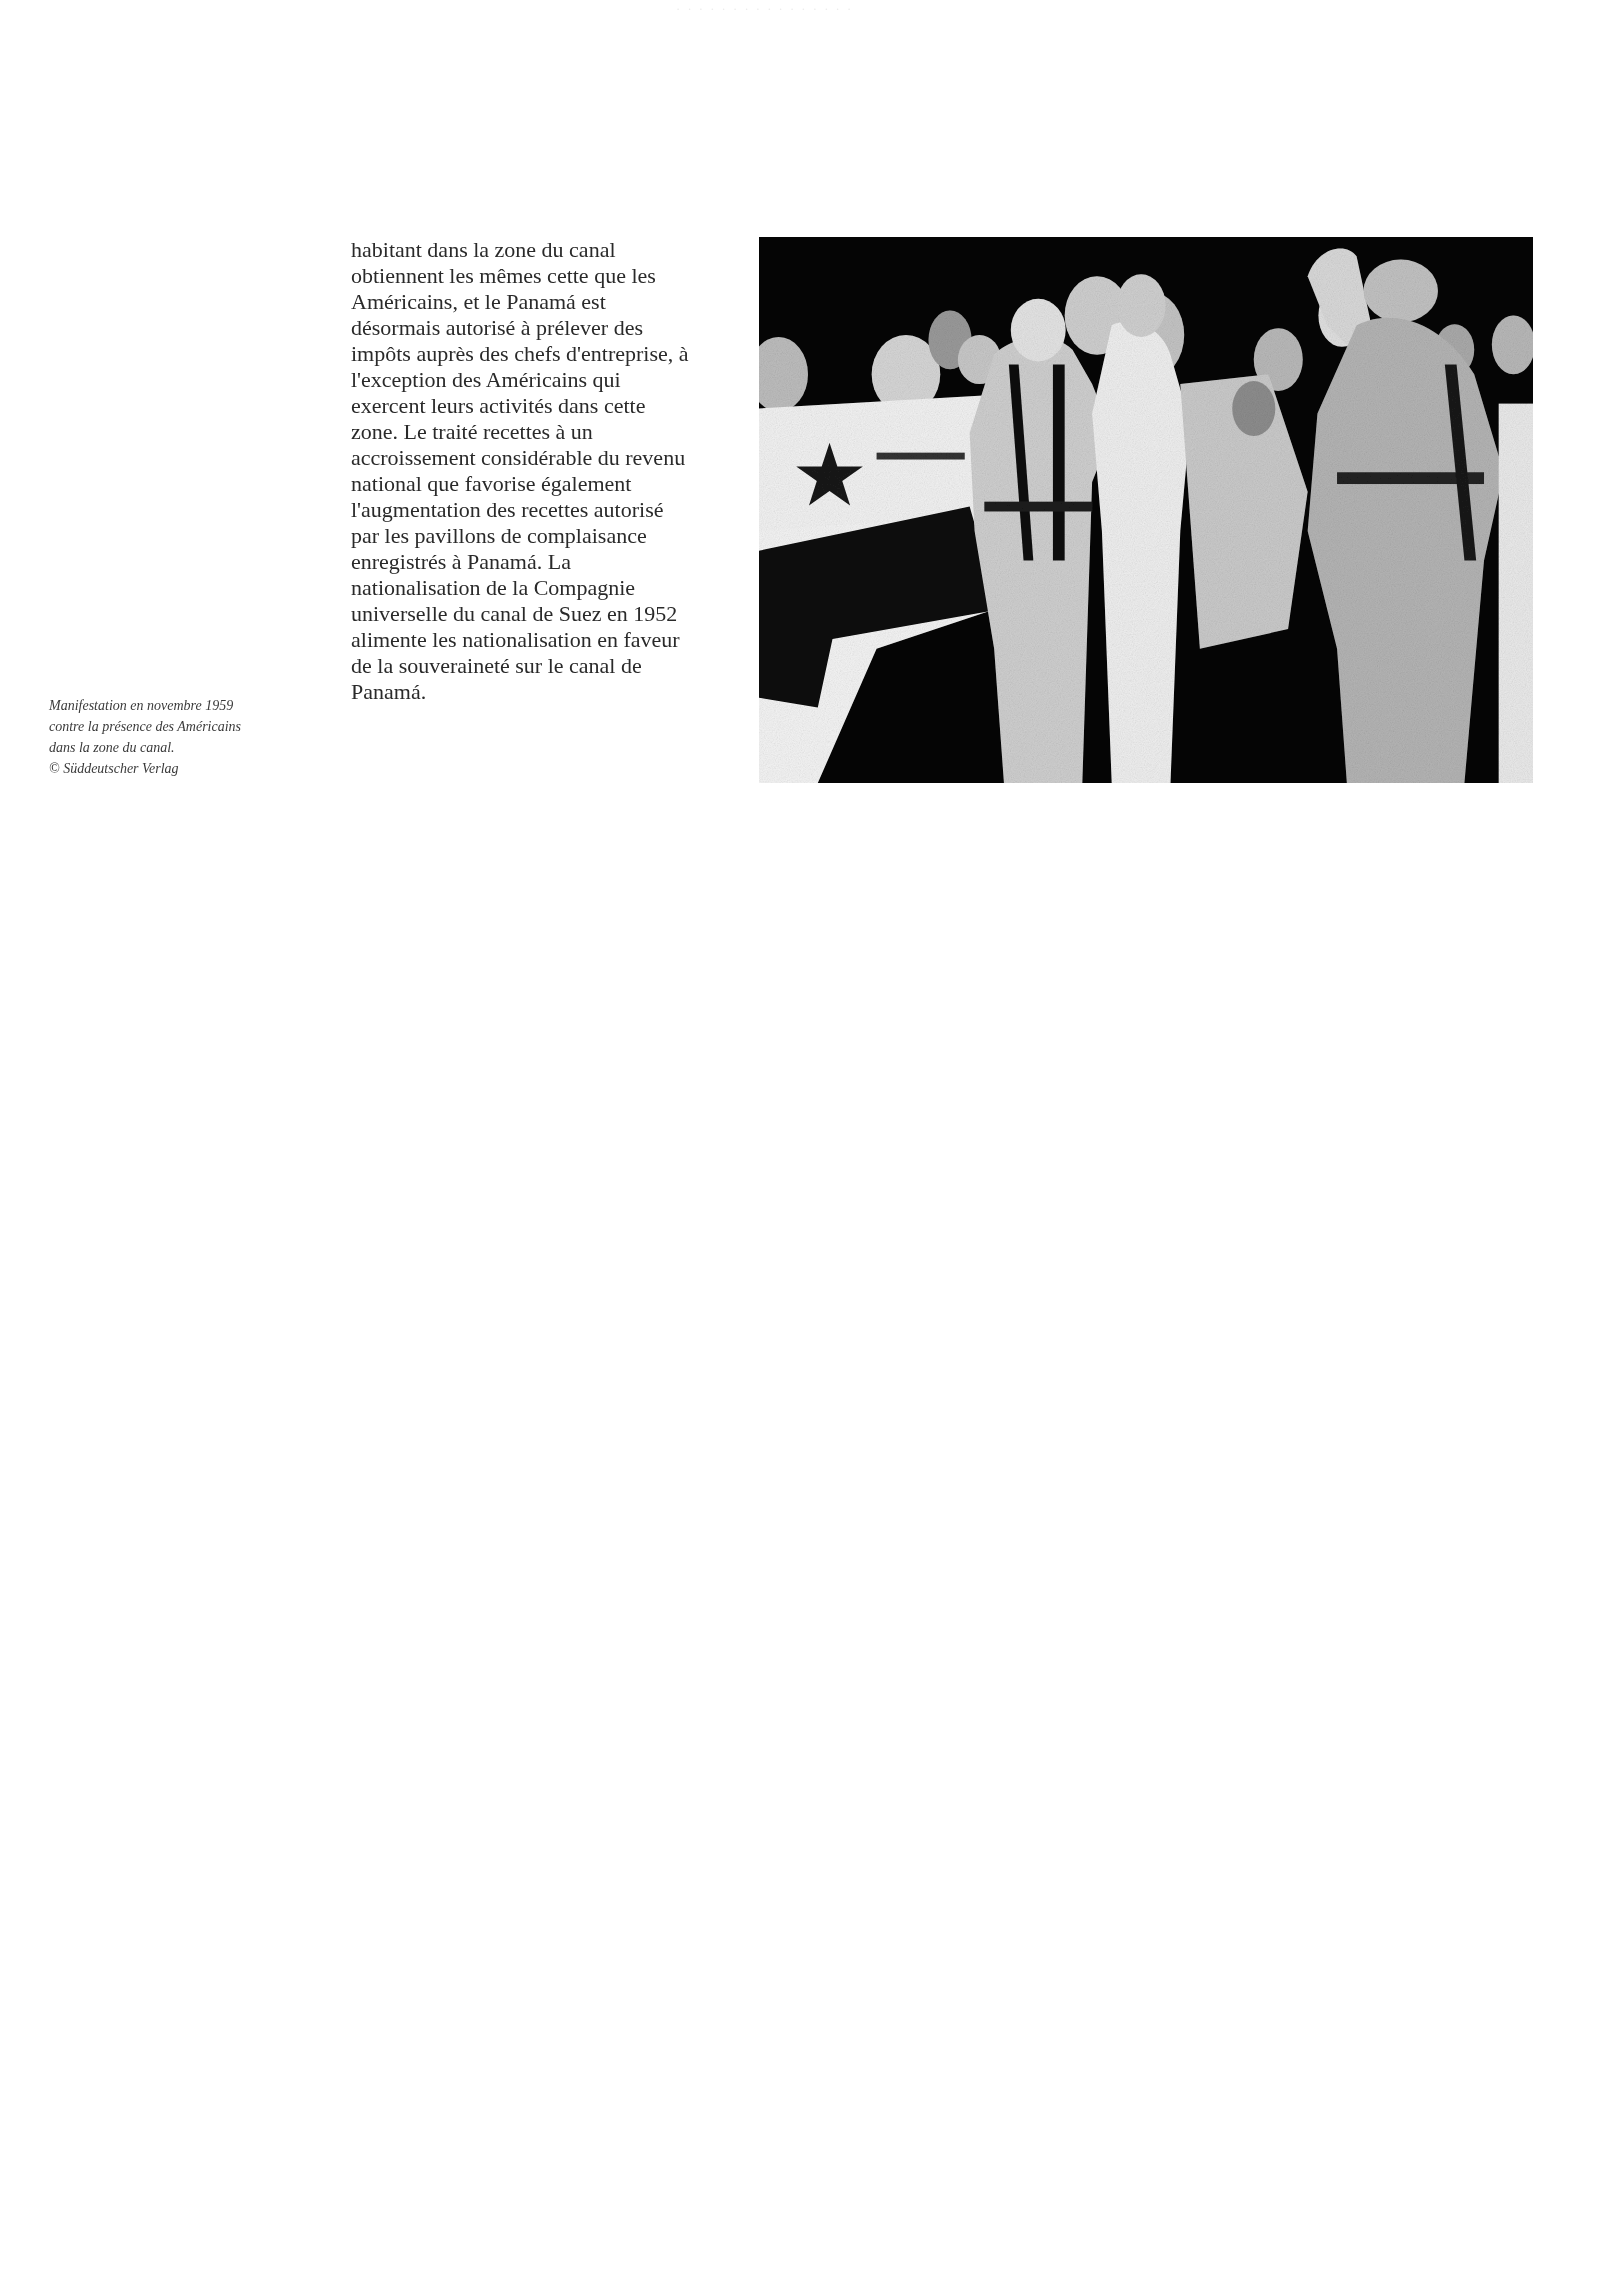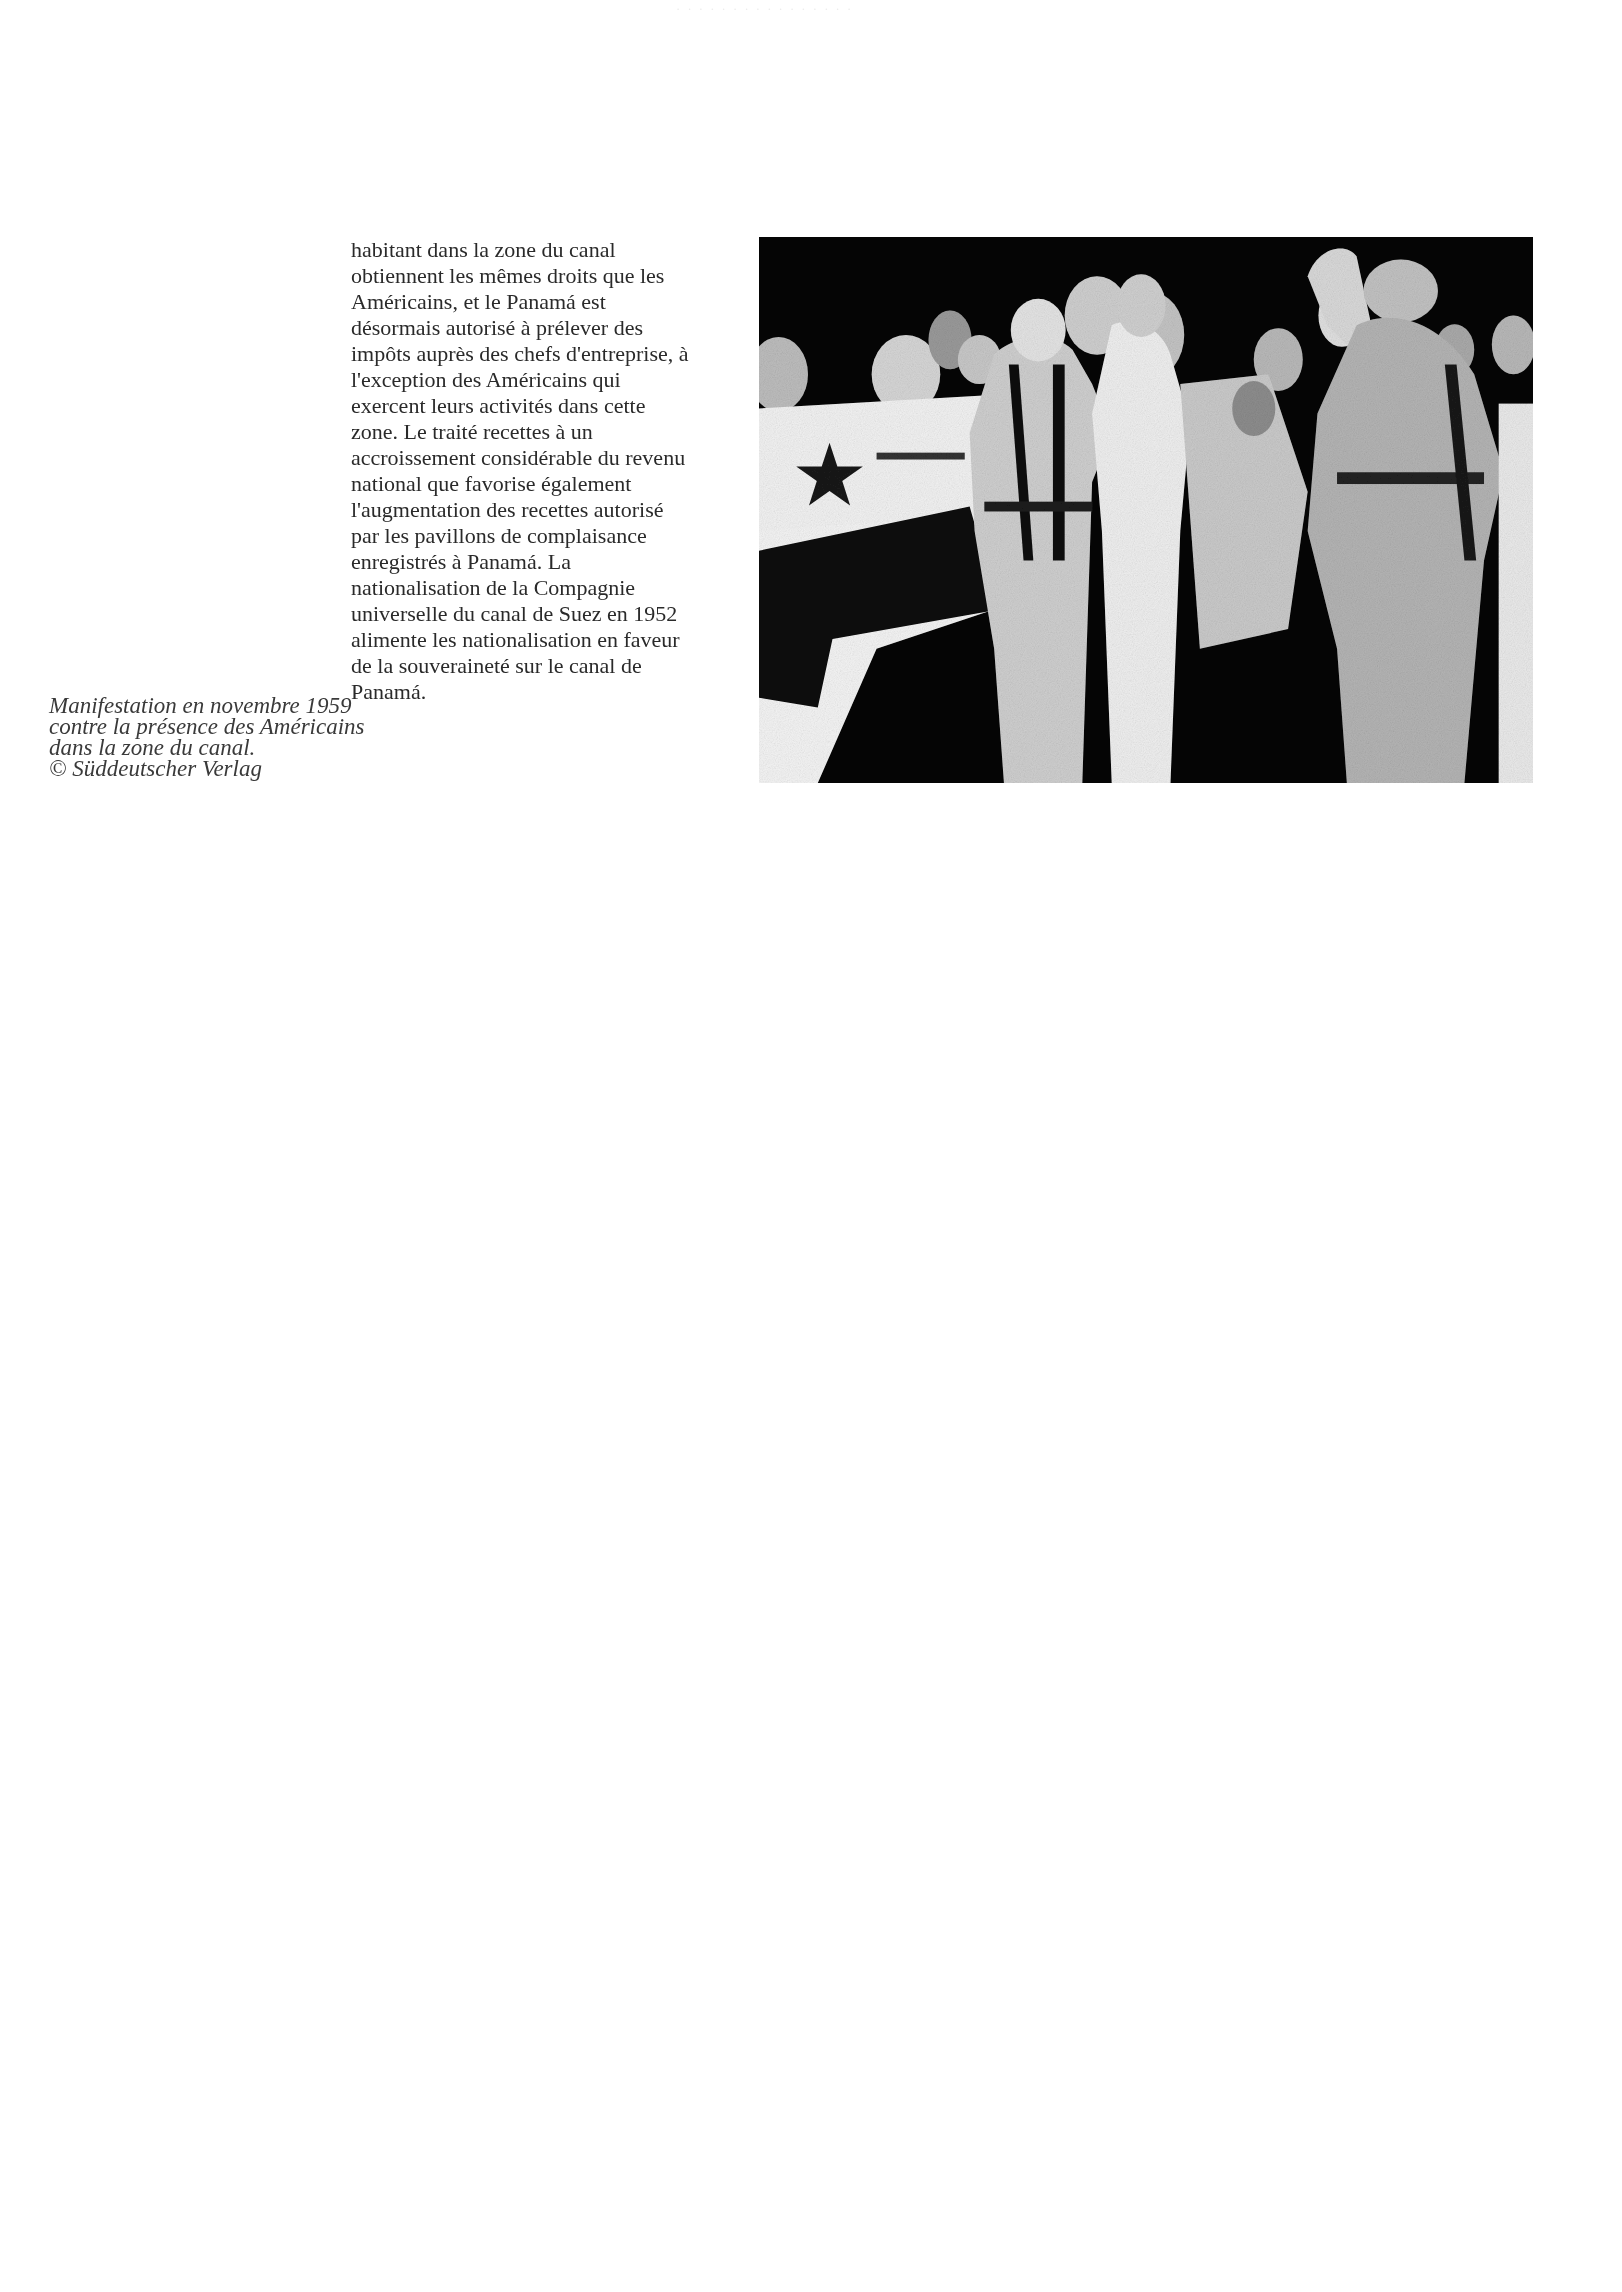--- a/index.html
+++ b/index.html
@@ -10,38 +10,38 @@
     letter-spacing: 2px; white-space: nowrap; overflow: hidden;
   }
   .body-text {
     position: absolute; left: 351px; top: 237px; width: 372px;
     font-family: "Liberation Serif", serif; font-size: 22px; line-height: 26px;
     color: #2a2a2a;
   }
   .body-text .line { display: block; white-space: nowrap; }
   .caption {
     position: absolute; left: 49px; top: 695px; width: 294px;
-    font-family: "Liberation Serif", serif; font-style: italic; font-size: 23px;
+    font-family: "Liberation Serif", serif; font-style: italic; font-size: 14px;
     line-height: 21px; color: #3a3a3a;
   }
   .caption .line { display: block; white-space: nowrap; }
   .photo {
     position: absolute; left: 759px; top: 237px; width: 774px; height: 546px;
     background: #050505; overflow: hidden;
   }
   .photo svg { display: block; width: 100%; height: 100%; }
 </style>
 </head>
 <body>
 
 <div class="ghost-header">· · · · · · · · · · · · · · · ·</div>
 
 <div class="body-text">
   <span class="line">habitant dans la zone du canal</span>
-  <span class="line">obtiennent les mêmes droits que les</span>
+  <span class="line">obtiennent les mêmes cette que les</span>
   <span class="line">Américains, et le Panamá est</span>
   <span class="line">désormais autorisé à prélever des</span>
   <span class="line">impôts auprès des chefs d'entreprise, à</span>
   <span class="line">l'exception des Américains qui</span>
   <span class="line">exercent leurs activités dans cette</span>
   <span class="line">zone. Le traité recettes à un</span>
   <span class="line">accroissement considérable du revenu</span>
   <span class="line">national que favorise également</span>
   <span class="line">l'augmentation des recettes autorisé</span>
   <span class="line">par les pavillons de complaisance</span>

